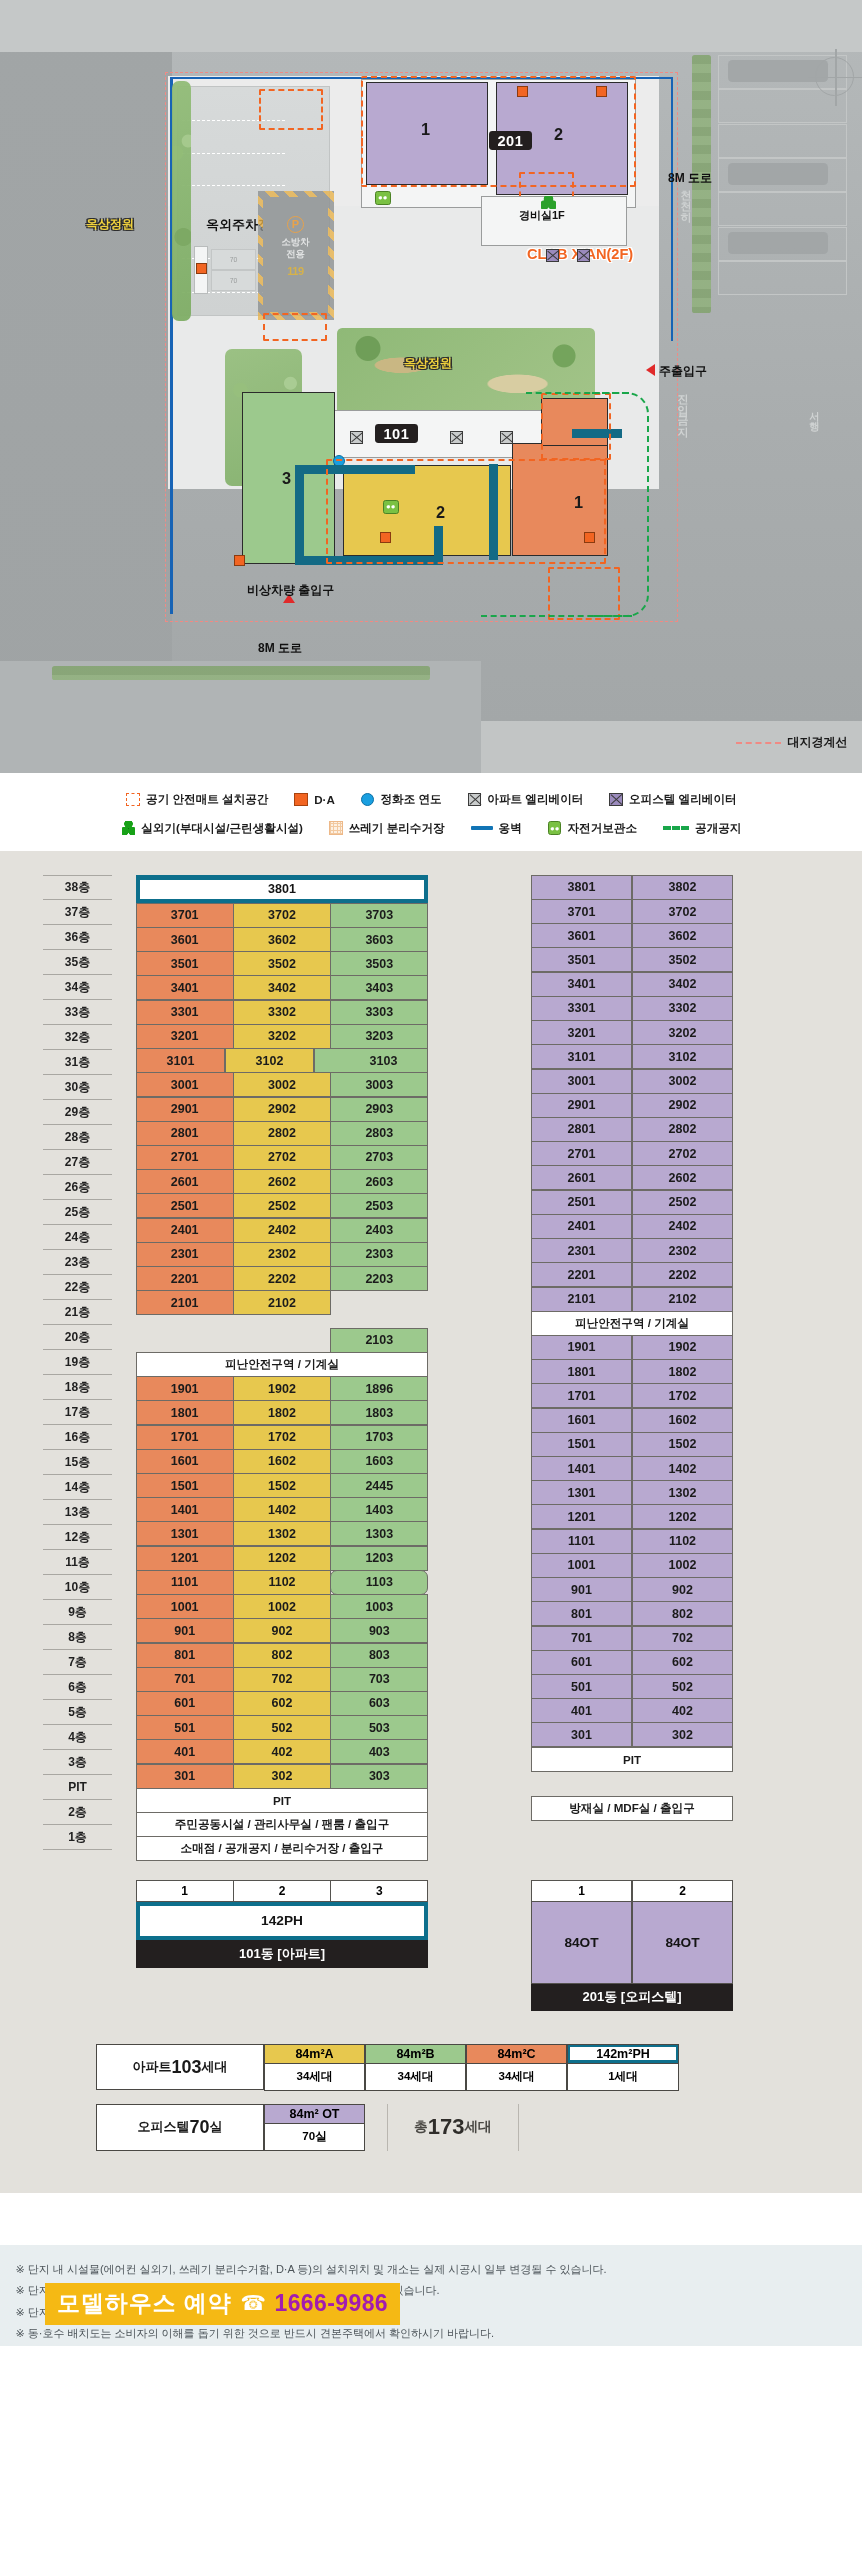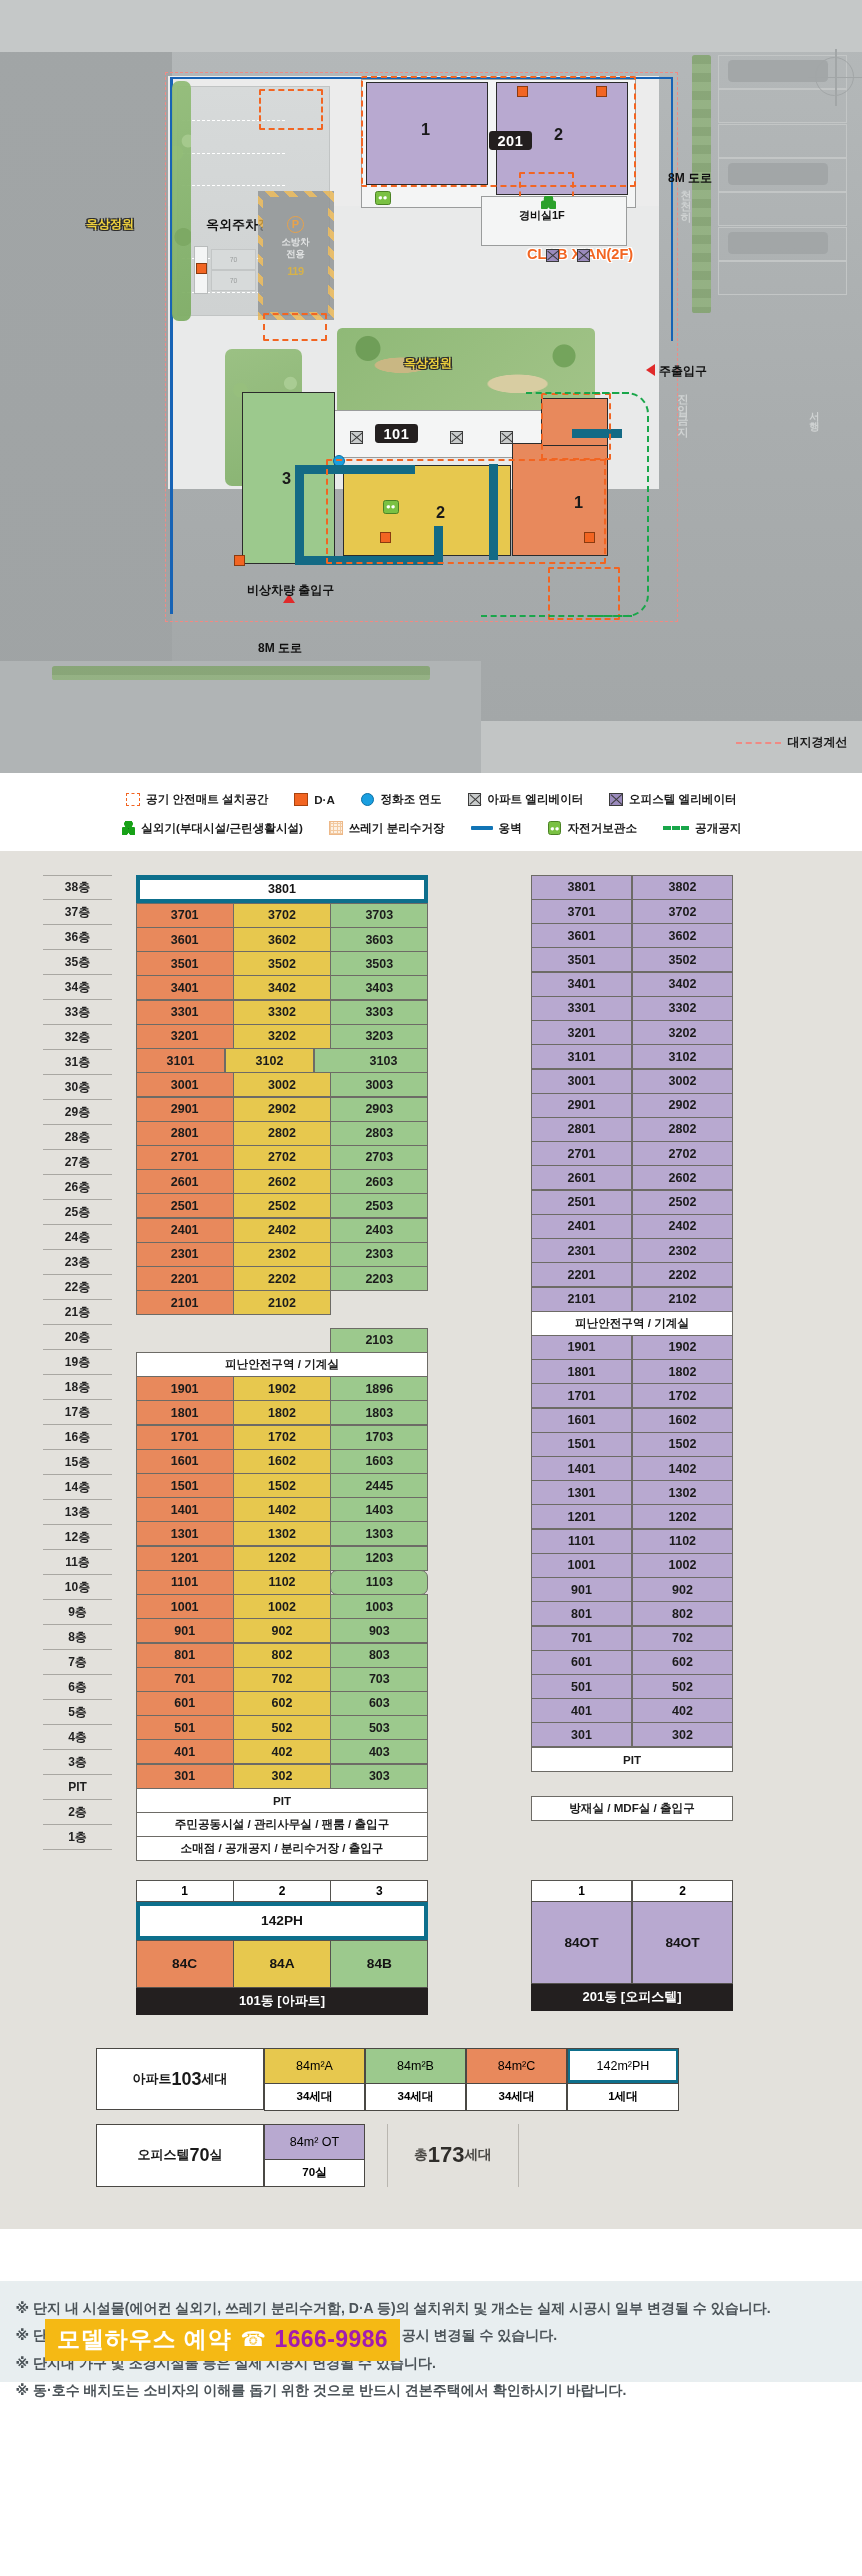--- a/index.html
+++ b/index.html
@@ -339,22 +339,22 @@
   .sum-label {
     width:168px; border:1.7px solid #4a4844; background:#fff;
     display:flex; align-items:center; justify-content:center;
     font-size:13px; font-weight:bold; color:#1a1a1a;
   }
   .sum-label b { font-size:18px; }
   .sum-grid { display:flex; }
   .sum-col { width:101px; display:flex; flex-direction:column; }
   .sum-col.wide { width:112px; }
   .sum-top {
-    height:36px; display:flex; align-items:center; justify-content:center;
-    font-size:12.5px; font-weight:normal; border:0.9px solid #4a4844; margin:-0.4px;text-align:center;
+    height:20px; display:flex; align-items:center; justify-content:center;
+    font-size:12.5px; font-weight:bold; border:0.9px solid #4a4844; margin:-0.4px;text-align:center;
   }
   .sum-bot {
     height:28px; display:flex; align-items:center; justify-content:center;
     font-size:11.6px; font-weight:bold; background:#fff;
     border:0.9px solid #4a4844; margin:-0.4px;
   }
   .sum-top.ph { background:#0d6f8c; padding:2.6px; }
   .sum-top.ph > span {
     flex:1; height:100%; background:#fff; display:flex;
     align-items:center; justify-content:center; font-size:12.5px;
@@ -366,21 +366,21 @@
     margin-left:22px;
   }
   .total b{ font-size:22px; color:#2f2d2a; }
 
   
   .footer {
     width:863px; background:#e8eef0; padding:13.7px 15.5px 12px;
     position:relative; height:101px;
   }
   .fline {
-    font-size:14px; color:#4b5358; line-height:1.95; font-weight:bold;
+    font-size:11px; color:#4b5358; line-height:1.95; font-weight:normal;
     white-space:nowrap;
   }
   .cta {
     position:absolute; left:45px; top:38px;
     background:#f5b914; padding:4.3px 12px 6px;
     display:flex; align-items:center; gap:8.6px;
   }
   .cta-t { font-size:23px; font-weight:bold; color:#fff; letter-spacing:0.9px; }
   .cta-p { font-size:23px; font-weight:bold; color:#a21caf; letter-spacing:0.4px; }
   .cta-ph { font-size:20.6px; color:#fff; }
@@ -943,25 +943,20 @@
     <div style="width:69px;flex:0 0 69px;"></div>
     <div class="apt-col" id="aptlegend" style="margin-top: 19px;">
         <div class="urow">
           <div class="numhdr" style="flex: 1 1 0%;">1</div>
           <div class="numhdr" style="flex: 1 1 0%;">2</div>
           <div class="numhdr" style="flex: 1 1 0%;">3</div>
         </div>
         <div class="ph-row" style="height: 39px;">
           <div class="ph-inner" style="font-size: 13.7px;">142PH</div>
         </div>
-        <div class="urow">
-          <div class="typecell" style="flex: 1 1 0%; background: rgb(232, 137, 92);">84C</div>
-          <div class="typecell" style="flex: 1 1 0%; background: rgb(231, 200, 78);">84A</div>
-          <div class="typecell" style="flex: 1 1 0%; background: rgb(156, 201, 141);">84B</div>
-        </div>
         <div class="dongbar">101동 [아파트]</div>
       </div>
     <div class="off-col" id="offlegend" style="margin-top: 19px;">
         <div class="urow">
           <div class="numhdr" style="flex: 1 1 0%;">1</div>
           <div class="numhdr" style="flex: 1 1 0%;">2</div>
         </div>
         <div class="urow">
           <div class="otcell" style="flex: 1 1 0%;">84OT</div>
           <div class="otcell" style="flex: 1 1 0%;">84OT</div>

